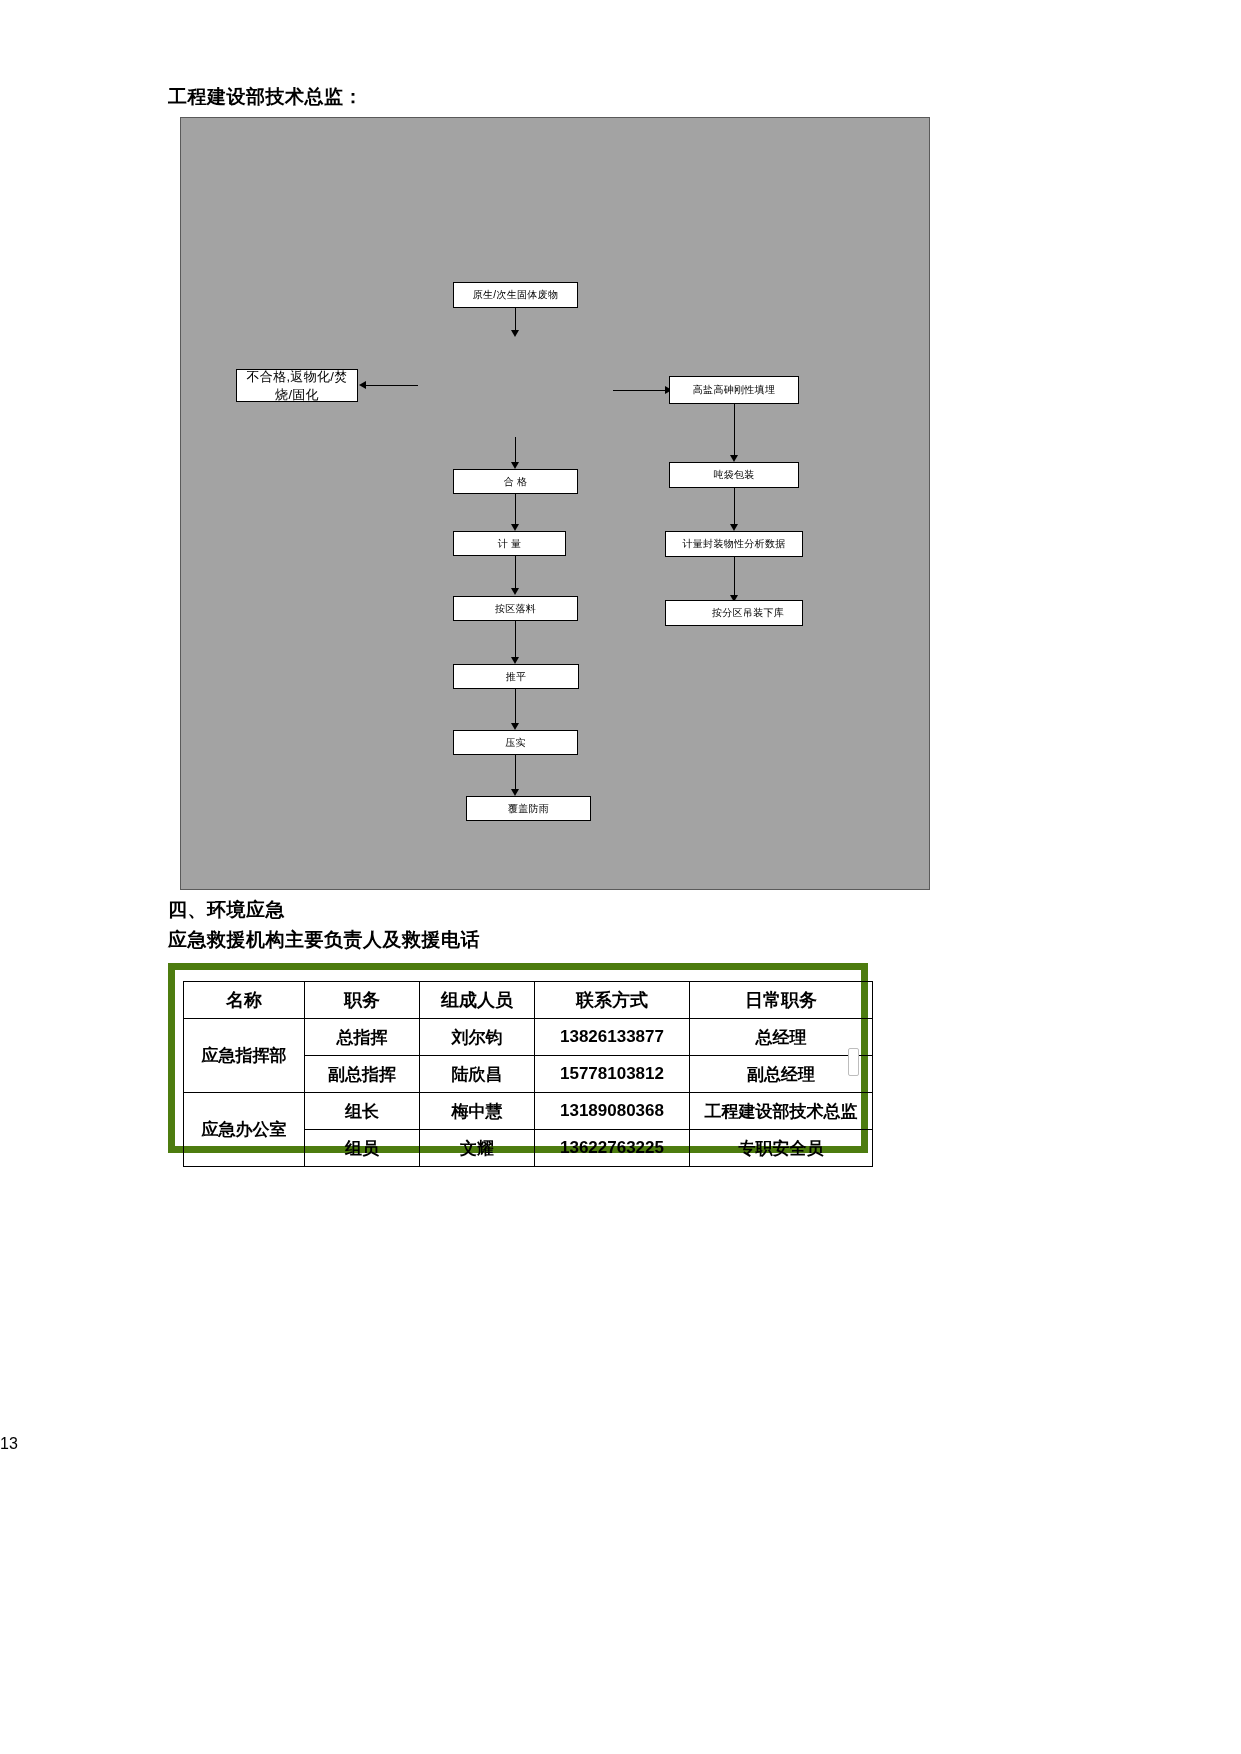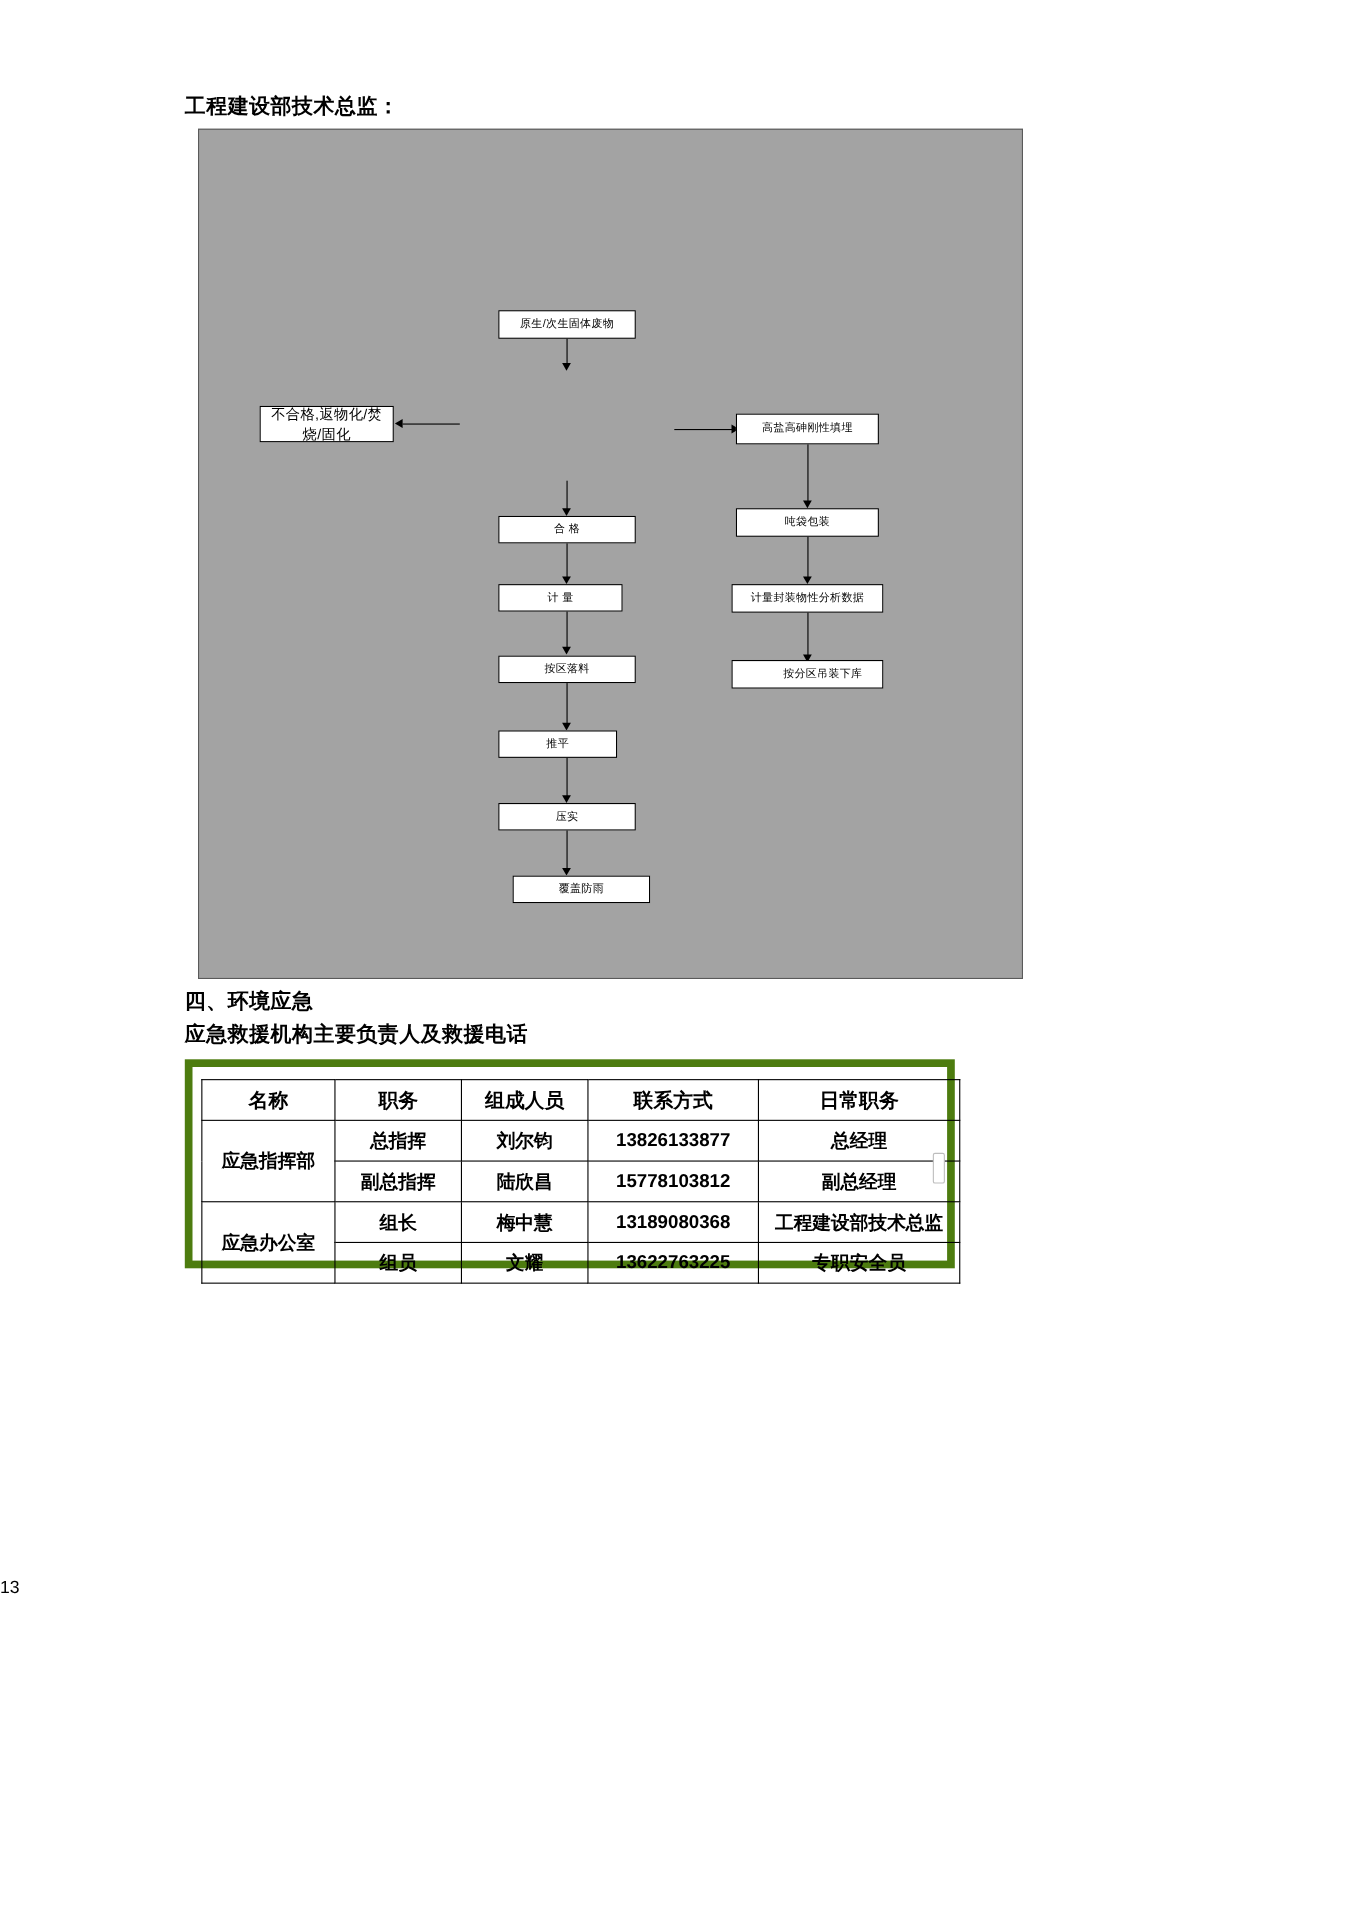--- a/index.html
+++ b/index.html
@@ -203,21 +203,21 @@
     <div class="conn vline" style="left:334px; top:376px; height:34px;"></div>
     <div class="arrow-down" style="left:330px; top:406px;"></div>
     <div class="node" style="left:272px; top:413px; width:113px; height:25px;">计  量</div>
 
     <div class="conn vline" style="left:334px; top:438px; height:36px;"></div>
     <div class="arrow-down" style="left:330px; top:470px;"></div>
     <div class="node" style="left:272px; top:478px; width:125px; height:25px;">按区落料</div>
 
     <div class="conn vline" style="left:334px; top:503px; height:40px;"></div>
     <div class="arrow-down" style="left:330px; top:539px;"></div>
-    <div class="node" style="left:272px; top:546px; width:108px; height:25px;">推平</div>
+    <div class="node" style="left:272px; top:546px; width:126px; height:25px;">推平</div>
 
     <div class="conn vline" style="left:334px; top:571px; height:38px;"></div>
     <div class="arrow-down" style="left:330px; top:605px;"></div>
     <div class="node" style="left:272px; top:612px; width:125px; height:25px;">压实</div>
 
     <div class="conn vline" style="left:334px; top:637px; height:38px;"></div>
     <div class="arrow-down" style="left:330px; top:671px;"></div>
     <div class="node" style="left:272px; top:678px; width:125px; height:25px;margin-left:13px;">覆盖防雨</div>
   </div>
 

